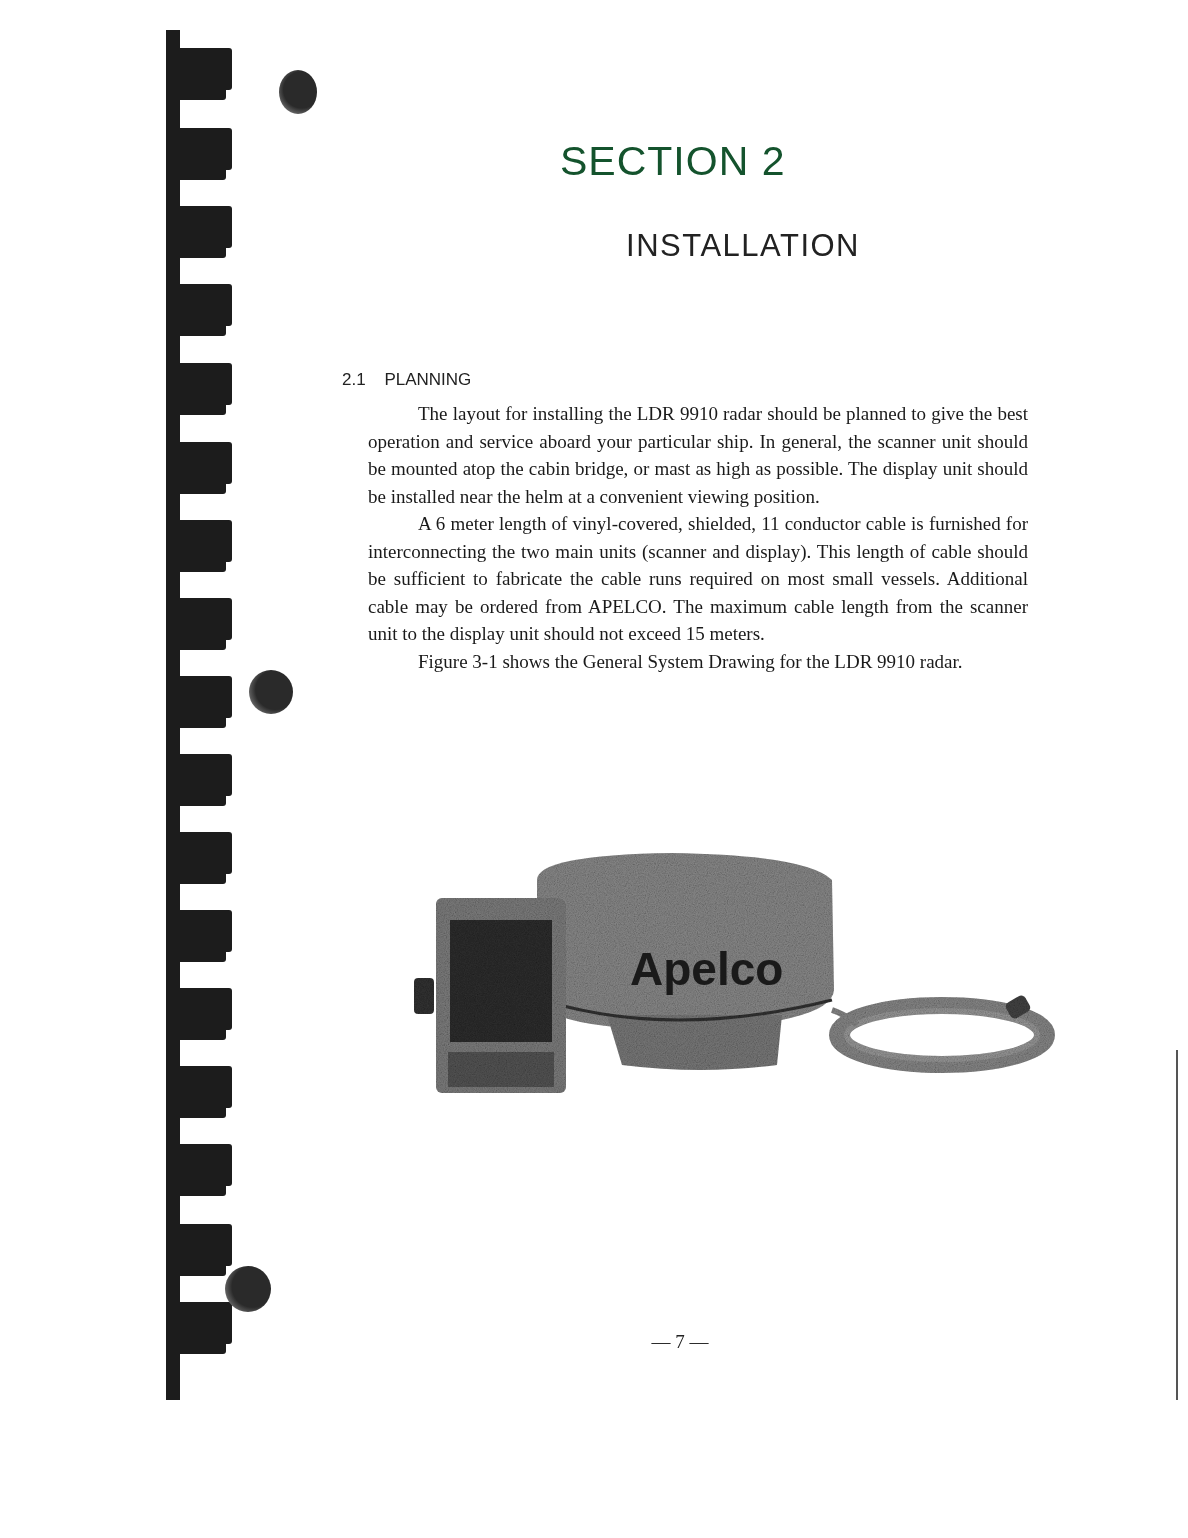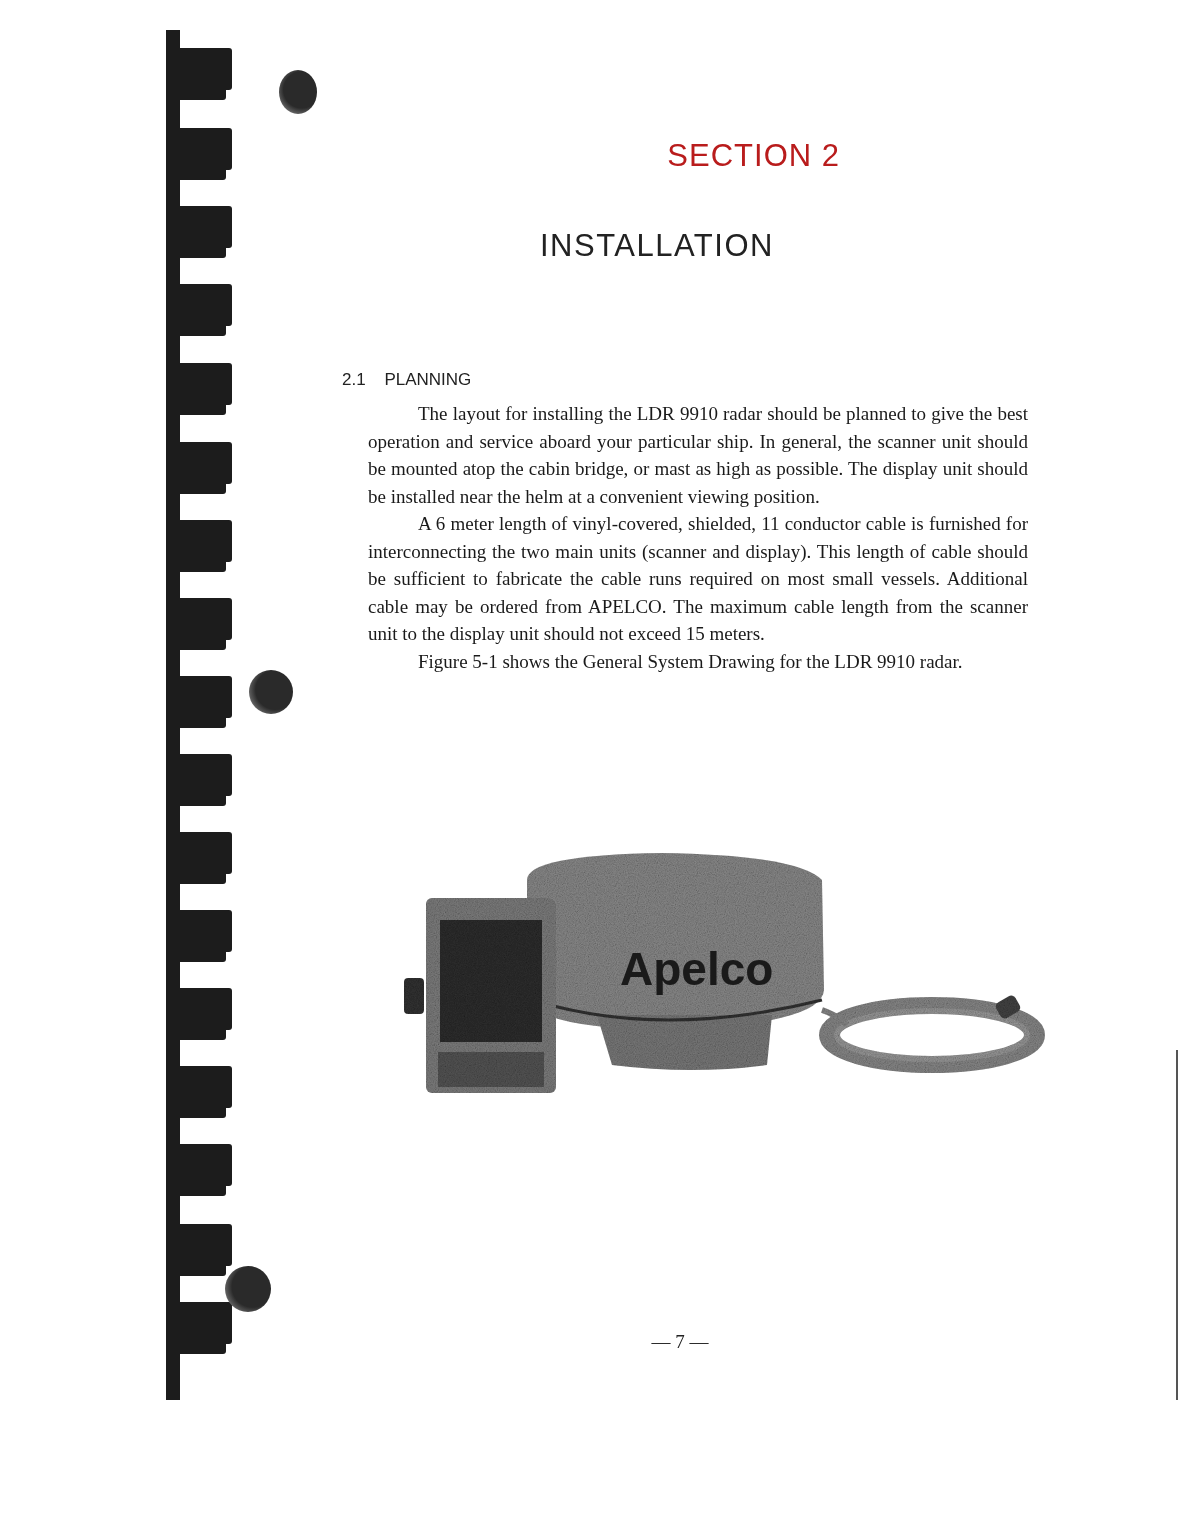--- a/index.html
+++ b/index.html
@@ -34,44 +34,44 @@
     .hole {
       position: absolute; border-radius: 50%;
       background: radial-gradient(circle at 60% 45%, #2a2a2a 0 55%, #555 70%, #bbb 100%);
     }
     .right-edge {
       position: absolute; left: 1176px; top: 1050px;
       width: 2px; height: 350px; background: #555;
     }
     .section-num {
       position: absolute; left: 560px; top: 138px; width: 280px;
-      text-align: right;
+      text-align: left;
       font-family: "Liberation Sans", sans-serif;
-      font-size: 31px; letter-spacing: 1px; color: #b91c1c;
+      font-size: 41px; letter-spacing: 1px; color: #14532d;
     }
     .section-title {
       position: absolute; left: 540px; top: 228px; width: 320px;
-      text-align: left;
+      text-align: right;
       font-family: "Liberation Sans", sans-serif;
       font-size: 31px; letter-spacing: 1.5px; color: #222;
     }
     .heading {
       position: absolute; left: 342px; top: 370px;
       font-family: "Liberation Sans", sans-serif;
       font-weight: normal; font-size: 17px; color: #222;
     }
     .heading .num { margin-right: 14px; }
     .body {
       position: absolute; left: 368px; top: 400px; width: 660px;
       font-size: 19px; line-height: 27.5px;
       text-align: justify; color: #1a1a1a;
     }
     .body p { margin: 0; text-indent: 50px; }
     .figure {
-      position: absolute; left: 392px; top: 850px;
+      position: absolute; left: 402px; top: 850px;
       width: 655px; height: 250px;
     }
     .page-number {
       position: absolute; left: 600px; top: 1331px; width: 160px;
       text-align: center; font-size: 19px; color: #222;
     }
   </style>
 </head>
 <body>
 
@@ -106,21 +106,21 @@
 <div class="section-title">INSTALLATION</div>
 
 <div class="heading">
   <span class="num">2.1</span>
   <span>PLANNING</span>
 </div>
 
 <div class="body">
   <p>The layout for installing the LDR 9910 radar should be planned to give the best operation and service aboard your particular ship.  In general, the scanner unit should be mounted atop the cabin bridge, or mast as high as possible.  The display unit should be installed near the helm at a convenient viewing position.</p>
   <p>A 6 meter length of vinyl-covered, shielded, 11 conductor cable is furnished for interconnecting the two main units (scanner and display). This length of cable should be sufficient to fabricate the cable runs required on most small vessels.  Additional cable may be ordered from APELCO.  The maximum cable length from the scanner unit to the display unit should not exceed 15 meters.</p>
-  <p>Figure 5-1 shows the General System Drawing for the LDR 9910 radar.</p>
+  <p>Figure 3-1 shows the General System Drawing for the LDR 9910 radar.</p>
 </div>
 
 <div class="figure">
   <svg width="655" height="250" viewBox="0 0 655 250">
     <defs>
       <filter id="grain">
         <feTurbulence type="fractalNoise" baseFrequency="0.9" numOctaves="2" result="n"></feTurbulence>
         <feColorMatrix type="saturate" values="0"></feColorMatrix>
         <feComposite in2="SourceGraphic" operator="in"></feComposite>
         <feBlend in="SourceGraphic" mode="multiply"></feBlend>

